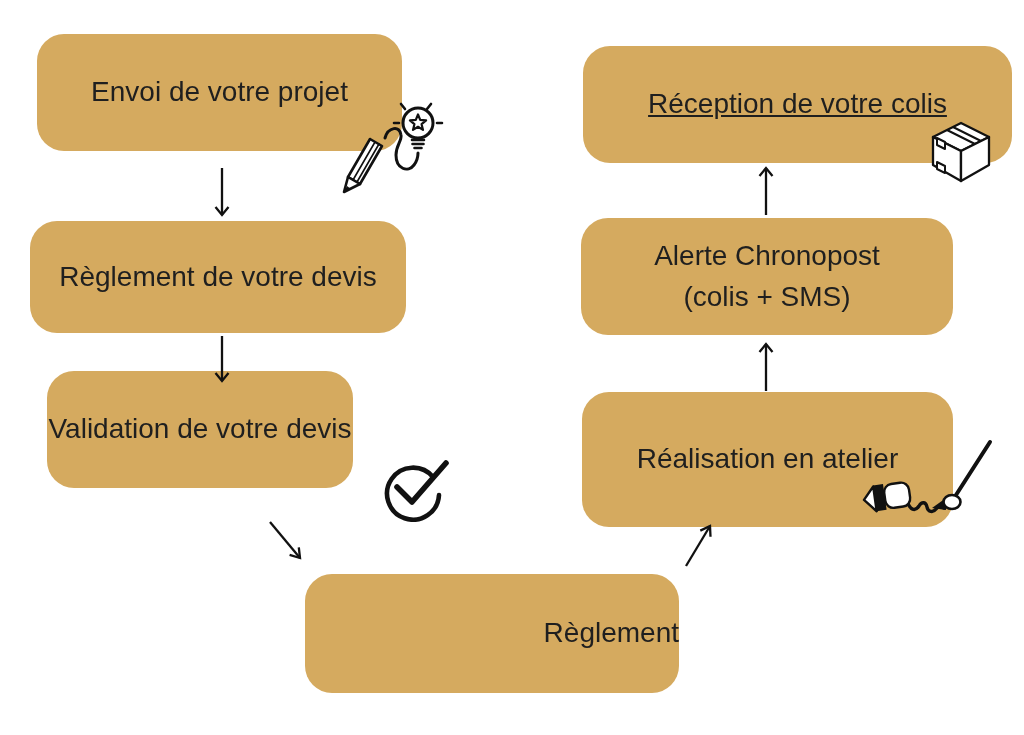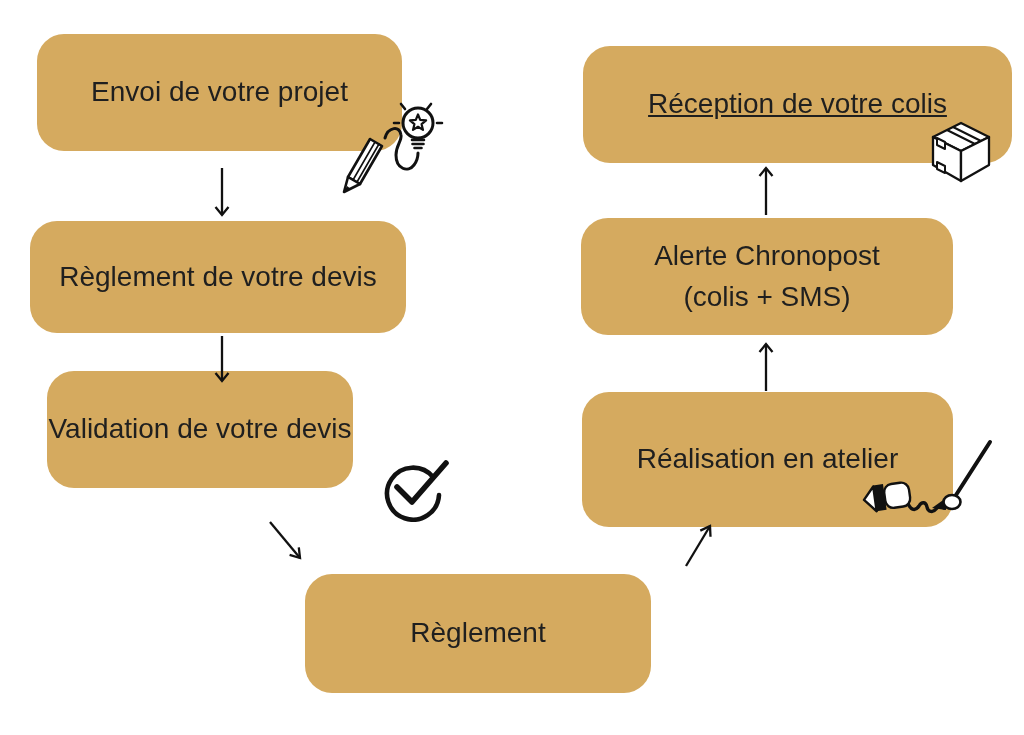--- a/index.html
+++ b/index.html
@@ -18,21 +18,21 @@
     display:flex;flex-direction:column;
     align-items:center;justify-content:center;
     text-align:center;
     font-size:28px;line-height:1.46;
     color:var(--text,#1f1f1f);
   }
   .box span{display:block;white-space:nowrap;}
   .b1{left:37px;top:34px;width:365px;height:117px;}
   .b2{left:30px;top:221px;width:376px;height:112px;}
   .b3{left:36px;top:371px;width:306px;height:117px;margin-left:11px;}
-  .b4{left:305px;top:574px;width:346px;height:119px;}
+  .b4{left:305px;top:574px;width:374px;height:119px;align-items:flex-end;}
   .b5{left:582px;top:392px;width:371px;height:135px;}
   .b6{left:581px;top:218px;width:372px;height:117px;}
   .b7{left:583px;top:46px;width:429px;height:117px;text-decoration:underline;}
   .glyph{position:absolute;color:var(--line,#111111);}
   .a1{left:210px;top:167px;width:24px;height:52px;}
   .a2{left:210px;top:335px;width:24px;height:50px;}
   .a3{left:266px;top:518px;width:42px;height:48px;}
   .a4{left:682px;top:520px;width:36px;height:52px;}
   .a5{left:754px;top:340px;width:24px;height:52px;}
   .a6{left:754px;top:164px;width:24px;height:52px;}

